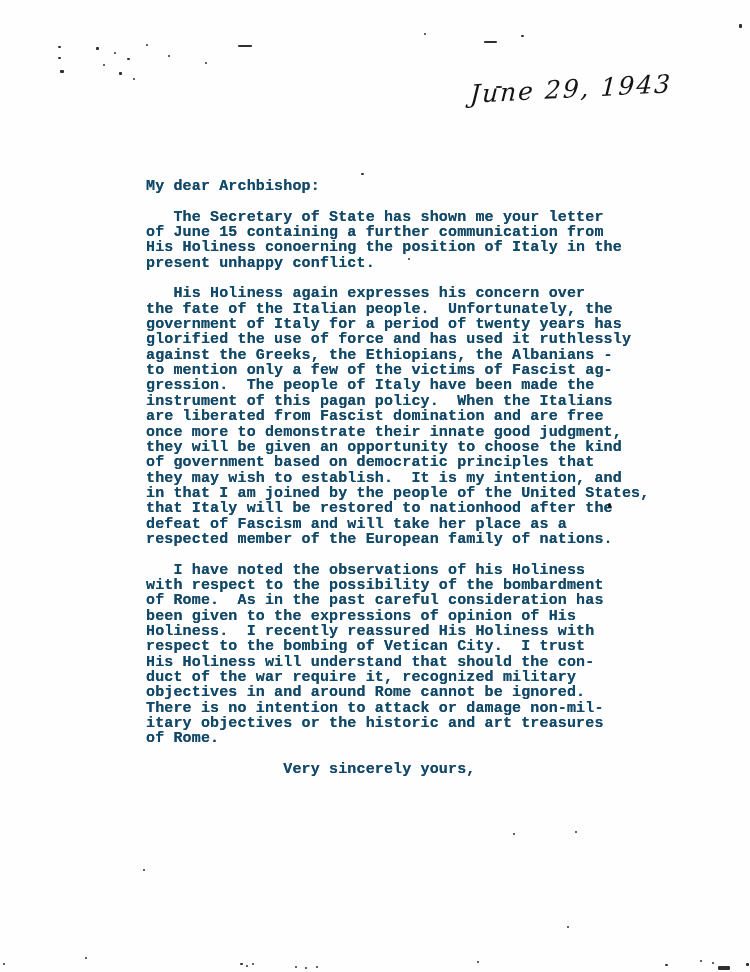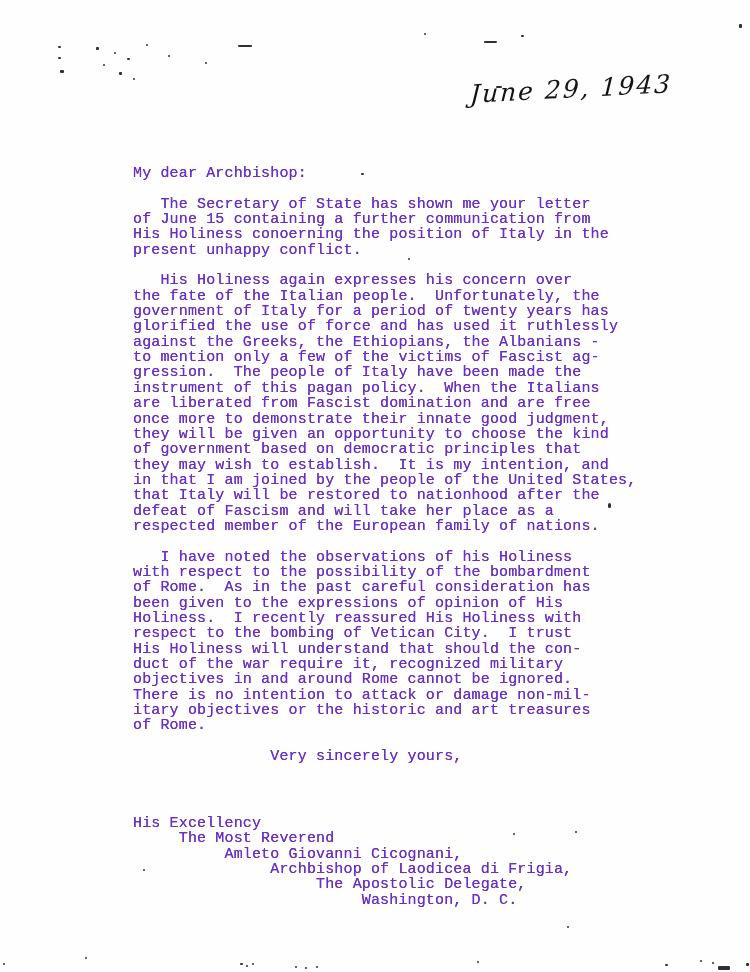--- a/index.html
+++ b/index.html
@@ -20,27 +20,27 @@
     font-family: "DejaVu Serif", serif;
     font-style: italic;
     font-size: 25px;
     letter-spacing: 2px;
     color: #141414;
     transform: rotate(-3deg) skewX(-6deg);
     white-space: nowrap;
   }
   pre.typed {
     position: absolute;
-    margin: 0;
+    margin: 13px;
     font-family: "Liberation Mono", "DejaVu Sans Mono", monospace;
-    font-weight: normal;
+    font-weight: bold;
     font-size: 15px;
     line-height: 15.35px;
     letter-spacing: 0.15px;
-    color: #6d28d9;
+    color: #0c4a6e;
     text-shadow: 0 0 0.6px rgba(10,10,10,0.65);
     white-space: pre;
   }
   .letter-body { left: 133px; top: 166px; }
   .recipient-address { left: 133px; top: 816px; }
   .noise { position: absolute; inset: 0; pointer-events: none; }
   .noise i {
     position: absolute;
     background: #0a0a0a;
     opacity: 0.85;
@@ -88,26 +88,20 @@
 respect to the bombing of Vetican City.  I trust
 His Holiness will understand that should the con-
 duct of the war require it, recognized military
 objectives in and around Rome cannot be ignored.
 There is no intention to attack or damage non-mil-
 itary objectives or the historic and art treasures
 of Rome.
 
                Very sincerely yours,</pre>
 
-  <pre class="typed recipient-address">His Excellency
-     The Most Reverend
-          Amleto Giovanni Cicognani,
-               Archbishop of Laodicea di Frigia,
-                    The Apostolic Delegate,
-                         Washington, D. C.</pre>
 
   <div class="noise">
     <i style="left:58px;top:46px;width:3px;height:2px"></i>
     <i style="left:58px;top:57px;width:3px;height:2px"></i>
     <i style="left:60px;top:70px;width:4px;height:3px"></i>
     <i style="left:96px;top:47px;width:3px;height:3px"></i>
     <i style="left:114px;top:52px;width:2px;height:2px"></i>
     <i style="left:127px;top:58px;width:3px;height:2px"></i>
     <i style="left:103px;top:64px;width:2px;height:2px"></i>
     <i style="left:119px;top:72px;width:3px;height:3px"></i>

